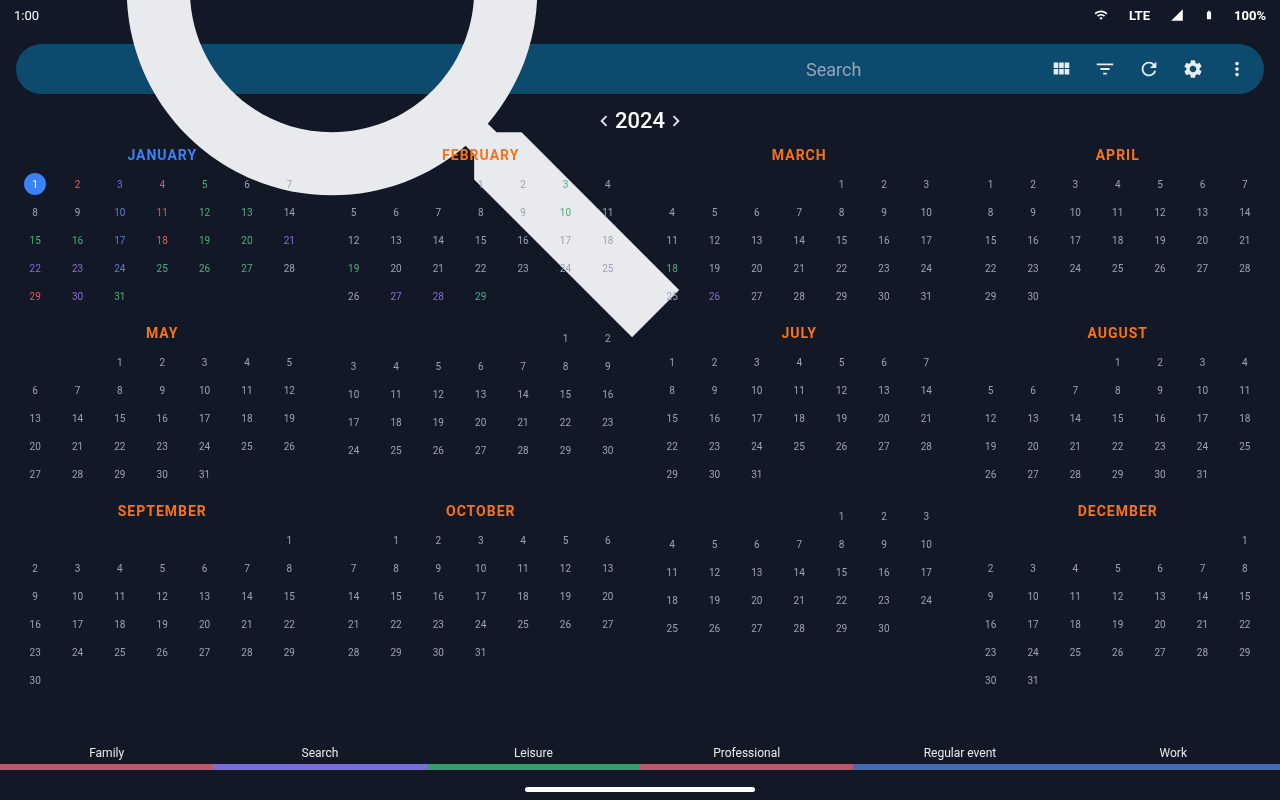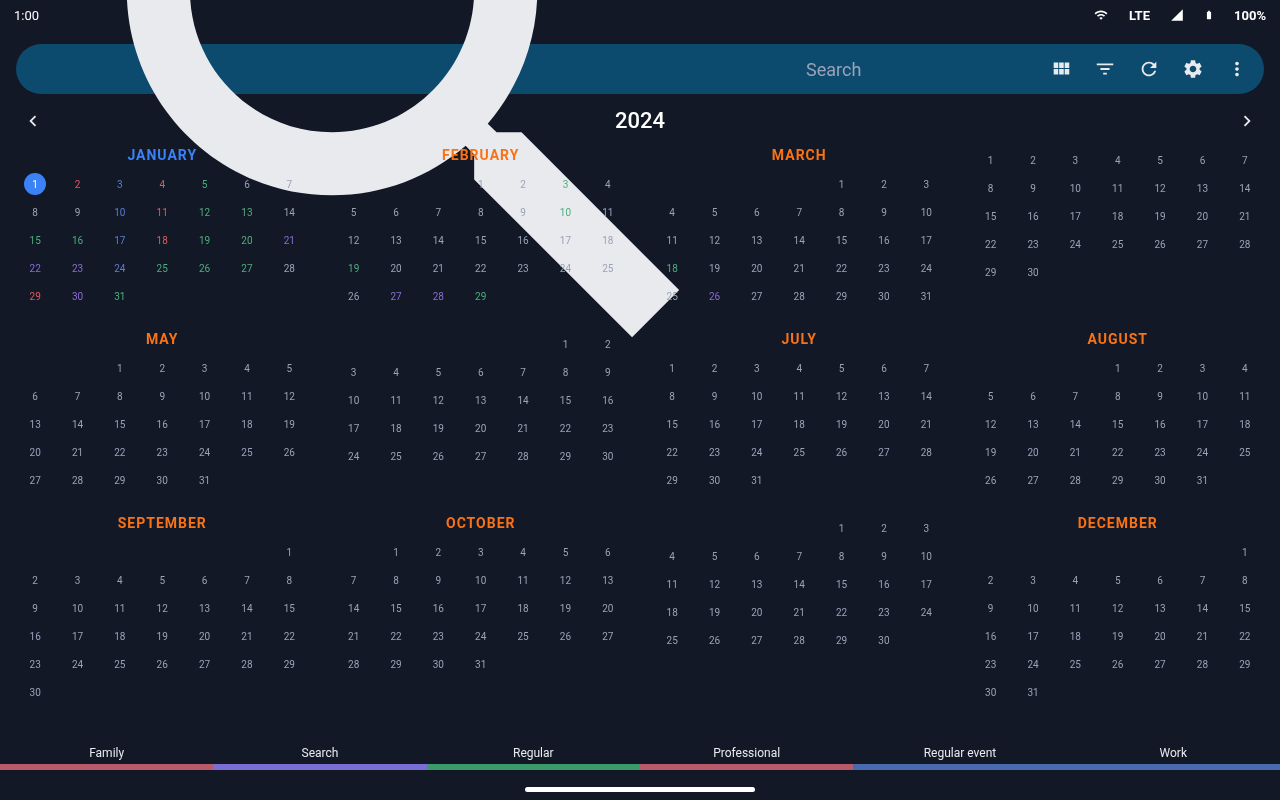--- a/index.html
+++ b/index.html
@@ -5,24 +5,24 @@
 * { margin:0; padding:0; box-sizing:border-box; font-family: Roboto, Arial, sans-serif; }
 body { width:1280px; height:800px; background:#121826; color:#e8eaed; overflow:hidden; }
 .status-bar { display:flex; justify-content:space-between; align-items:center; padding:12px 14px; height:30px; font-size:13px; color:#fff;}
 .status-right { display:flex; align-items:center; gap:20px; font-weight:700; }
 .status-right svg { fill:#fff; }
 .search-bar { margin:14px 16px 10px 16px; height:50px; background:#0c4a6e; border-radius:26px; display:flex; align-items:center; padding:0 16px; gap:16px;}
 .search-bar input { flex:1; background:transparent; border:none; outline:none; color:#c5cad6; font-size:18px; }
 .search-bar input::placeholder { color:#9aa3b8; }
 .toolbar-icons { display:flex; align-items:center; gap:22px; }
 .toolbar-icons .ico { width:22px; height:22px; cursor:pointer; color:#e8eaed; }
-.year-header { display:flex; align-items:center; justify-content:space-between; padding:4px 22px 10px 22px; }
+.year-header { display:flex; align-items:center; justify-content:center; padding:4px 22px 10px 22px; }
 .year-title { font-size:22px; font-weight:500; color:#fff; }
 .chevron { width:22px; height:22px; cursor:pointer; color:#e8eaed; }
-.grid { display:grid; grid-template-columns:repeat(4,1fr); gap:14px 10px; padding:0 8px; }
+.grid { display:grid; grid-template-columns:repeat(4,1fr); gap:8px 10px; padding:0 8px; }
 .month { padding:4px 6px 4px 6px; }
 .month-name { text-align:center; font-size:14px; font-weight:700; letter-spacing:1px; margin-bottom:8px; color:#f97316; }
 .month-name.active { color:#3b82f6; }
 .days { display:grid; grid-template-columns:repeat(7,1fr); gap:2px 0; }
 .day { height:26px; display:flex; align-items:center; justify-content:center; font-size:10px; color:#9aa3b8; cursor:pointer; border-radius:50%; }
 .day.empty { cursor:default; }
 .day.today { background:#3b82f6; color:#fff; width:22px; height:22px; margin:auto; }
 .day.c-red { color:#e05a5a; }
 .day.c-green { color:#4caf7d; }
 .day.c-blue { color:#5a7dd4; }
@@ -195,20 +195,21 @@
         <div class="day">25</div>
         <div class="day c-purple">26</div>
         <div class="day">27</div>
         <div class="day">28</div>
         <div class="day">29</div>
         <div class="day">30</div>
         <div class="day">31</div>
       </div>
     </div>
     <div class="month">
+      <div class="month-name">APRIL</div>
       <div class="days">
         <div class="day">1</div>
         <div class="day">2</div>
         <div class="day">3</div>
         <div class="day">4</div>
         <div class="day">5</div>
         <div class="day">6</div>
         <div class="day">7</div>
         <div class="day">8</div>
         <div class="day">9</div>
@@ -543,21 +544,21 @@
         <div class="day">29</div>
         <div class="day">30</div>
         <div class="day">31</div>
       </div>
     </div>
   </div>
 
 <div class="legend" id="legend">
     <div class="legend-item">Family</div>
     <div class="legend-item">Search</div>
-    <div class="legend-item">Regular</div>
+    <div class="legend-item">Leisure</div>
     <div class="legend-item">Professional</div>
     <div class="legend-item">Regular event</div>
     <div class="legend-item">Work</div>
   </div>
 <div class="legend-bars" id="legend-bars">
     <div class="legend-bar" style="background: rgb(184, 90, 106);"></div>
     <div class="legend-bar" style="background: rgb(122, 109, 212);"></div>
     <div class="legend-bar" style="background: rgb(58, 154, 106);"></div>
     <div class="legend-bar" style="background: rgb(184, 90, 106);"></div>
     <div class="legend-bar" style="background: rgb(74, 106, 176);"></div>

